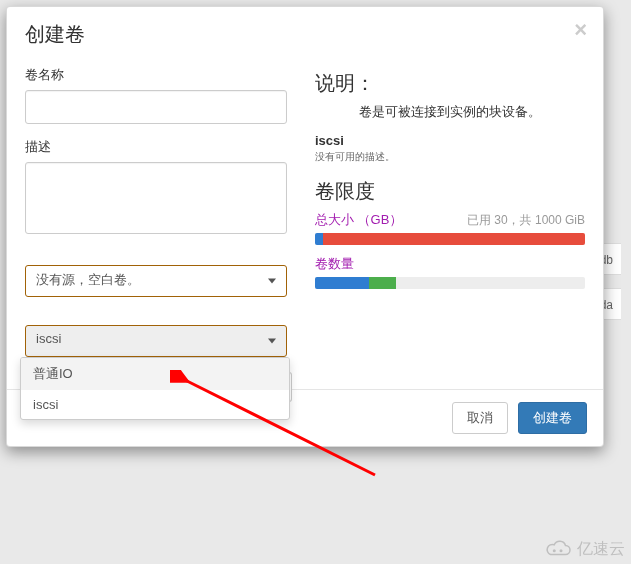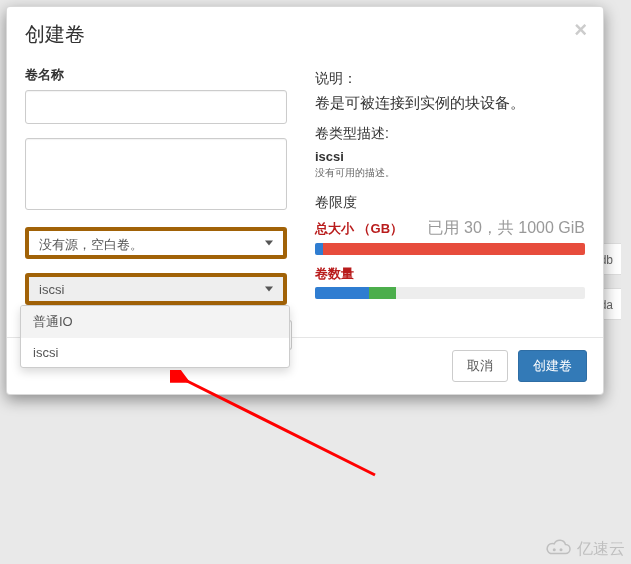--- a/index.html
+++ b/index.html
@@ -41,44 +41,45 @@
     line-height: 1;
   }
   .modal-body {
     padding: 6px 18px 18px 18px;
     display: flex;
     gap: 28px;
   }
   .col-left { flex: 0 0 262px; }
   .col-right { flex: 1; }
   .form-group { margin-bottom: 14px; }
-  .form-label { display: block; font-weight: 700; font-size: 13px; color: #333; margin-bottom: 6px; }
+  .form-label { display: block; font-weight: 400; font-size: 13px; color: #333; margin-bottom: 6px; }
   .form-control {
     width: 100%;
     height: 34px;
     padding: 6px 10px;
     border: 1px solid #ccc;
     border-radius: 3px;
     background: #fff;
     font-size: 13px;
     color: #555;
     box-shadow: inset 0 1px 1px rgba(0,0,0,0.05);
   }
   textarea.form-control { height: 72px; resize: none; }
   .select-ctl {
     width: 100%;
     height: 32px;
     padding: 5px 10px;
-    border: 4px solid #a16207;
+    border: 1px solid #a16207;
     border-radius: 3px;
     background: #fff;
     font-size: 13px;
     color: #555;
     position: relative;
     cursor: pointer;
+    margin-top: 28px;
   }
   .select-ctl.dark { background: #eee; }
   .caret {
     position: absolute;
     right: 10px; top: 50%;
     transform: translateY(-50%);
     width: 0; height: 0;
     border-left: 4px solid transparent;
     border-right: 4px solid transparent;
     border-top: 5px solid #555;
@@ -107,34 +108,34 @@
     position: absolute;
     top: 47px;
     right: -5px;
     width: 10px;
     height: 30px;
     border: 1px solid #ccc;
     border-left: none;
     border-radius: 0 3px 3px 0;
     background: #fff;
   }
-  h3.section { font-size: 14px; font-weight: 500; color: #333; margin: 4px 0 6px 0; }
-  .desc-text { font-size: 15px; color: #333; margin-bottom: 12px; }
+  h3.section { font-size: 20px; font-weight: 500; color: #333; margin: 4px 0 6px 0; }
+  .desc-text { font-size: 13px; color: #333; margin-bottom: 12px; text-align: center; }
   .desc-sub { font-size: 13px; color: #333; font-weight: 700; margin-bottom: 2px; }
   .muted { color: #666; font-size: 10px; }
   .quota-head {
     display: flex;
     justify-content: space-between;
     align-items: baseline;
     font-size: 13px;
     margin-bottom: 4px;
     margin-top: 6px;
   }
-  .quota-head .left { font-weight: 700; color: #b91c1c; }
-  .quota-head .right { color: #999; font-size: 16px;}
+  .quota-head .left { font-weight: 400; color: #a21caf; }
+  .quota-head .right { color: #999; font-size: 12px;}
   .bar {
     width: 100%;
     height: 12px;
     background: #ededed;
     border-radius: 2px;
     overflow: hidden;
     position: relative;
     margin-bottom: 10px;
   }
   .bar .seg { position: absolute; top:0; bottom:0; }
@@ -155,21 +156,21 @@
     border: 1px solid transparent;
     margin-left: 6px;
   }
   .btn-default { background: #fff; border-color: #ccc; color: #555; }
   .btn-primary { background: #337ab7; border-color: #2e6da4; color: #fff; }
   .arrow-svg { position: absolute; left: 170px; top: 370px; pointer-events: none; z-index: 20;}
   .watermark {
     position: absolute;
     right: 6px; bottom: 4px;
     display: flex;
-    align-items: flex-start;
+    align-items: flex-end;
     gap: 4px;
     color: #bfbfbf;
     font-size: 16px;
     font-weight: 500;
   }
   .watermark svg { width: 30px; height: 20px; }
 </style>
 </head>
 <body>
 
@@ -187,20 +188,21 @@
   <div class="modal-body">
 
     <div class="col-left">
 
       <div class="form-group">
         <label class="form-label">卷名称</label>
         <input class="form-control" type="text" value="" style="">
       </div>
 
       <div class="form-group">
+        <label class="form-label">描述</label>
         <textarea class="form-control" style=""></textarea>
       </div>
 
       <div class="form-group">
         <div class="select-ctl">
           <span>没有源，空白卷。</span>
           <span class="caret"></span>
         </div>
       </div>
 
@@ -216,21 +218,20 @@
         <div class="size-shadow"></div>
       </div>
 
 
     </div>
 
     <div class="col-right">
       <h3 class="section">说明：</h3>
       <div class="desc-text">卷是可被连接到实例的块设备。</div>
 
-      <h3 class="section">卷类型描述:</h3>
       <div class="desc-sub">iscsi</div>
       <div class="muted" style="margin-bottom:14px;">没有可用的描述。</div>
 
       <h3 class="section">卷限度</h3>
 
       <div class="quota-head">
         <span class="left">总大小 （GB）</span>
         <span class="right">已用 30，共 1000 GiB</span>
       </div>
       <div class="bar">

